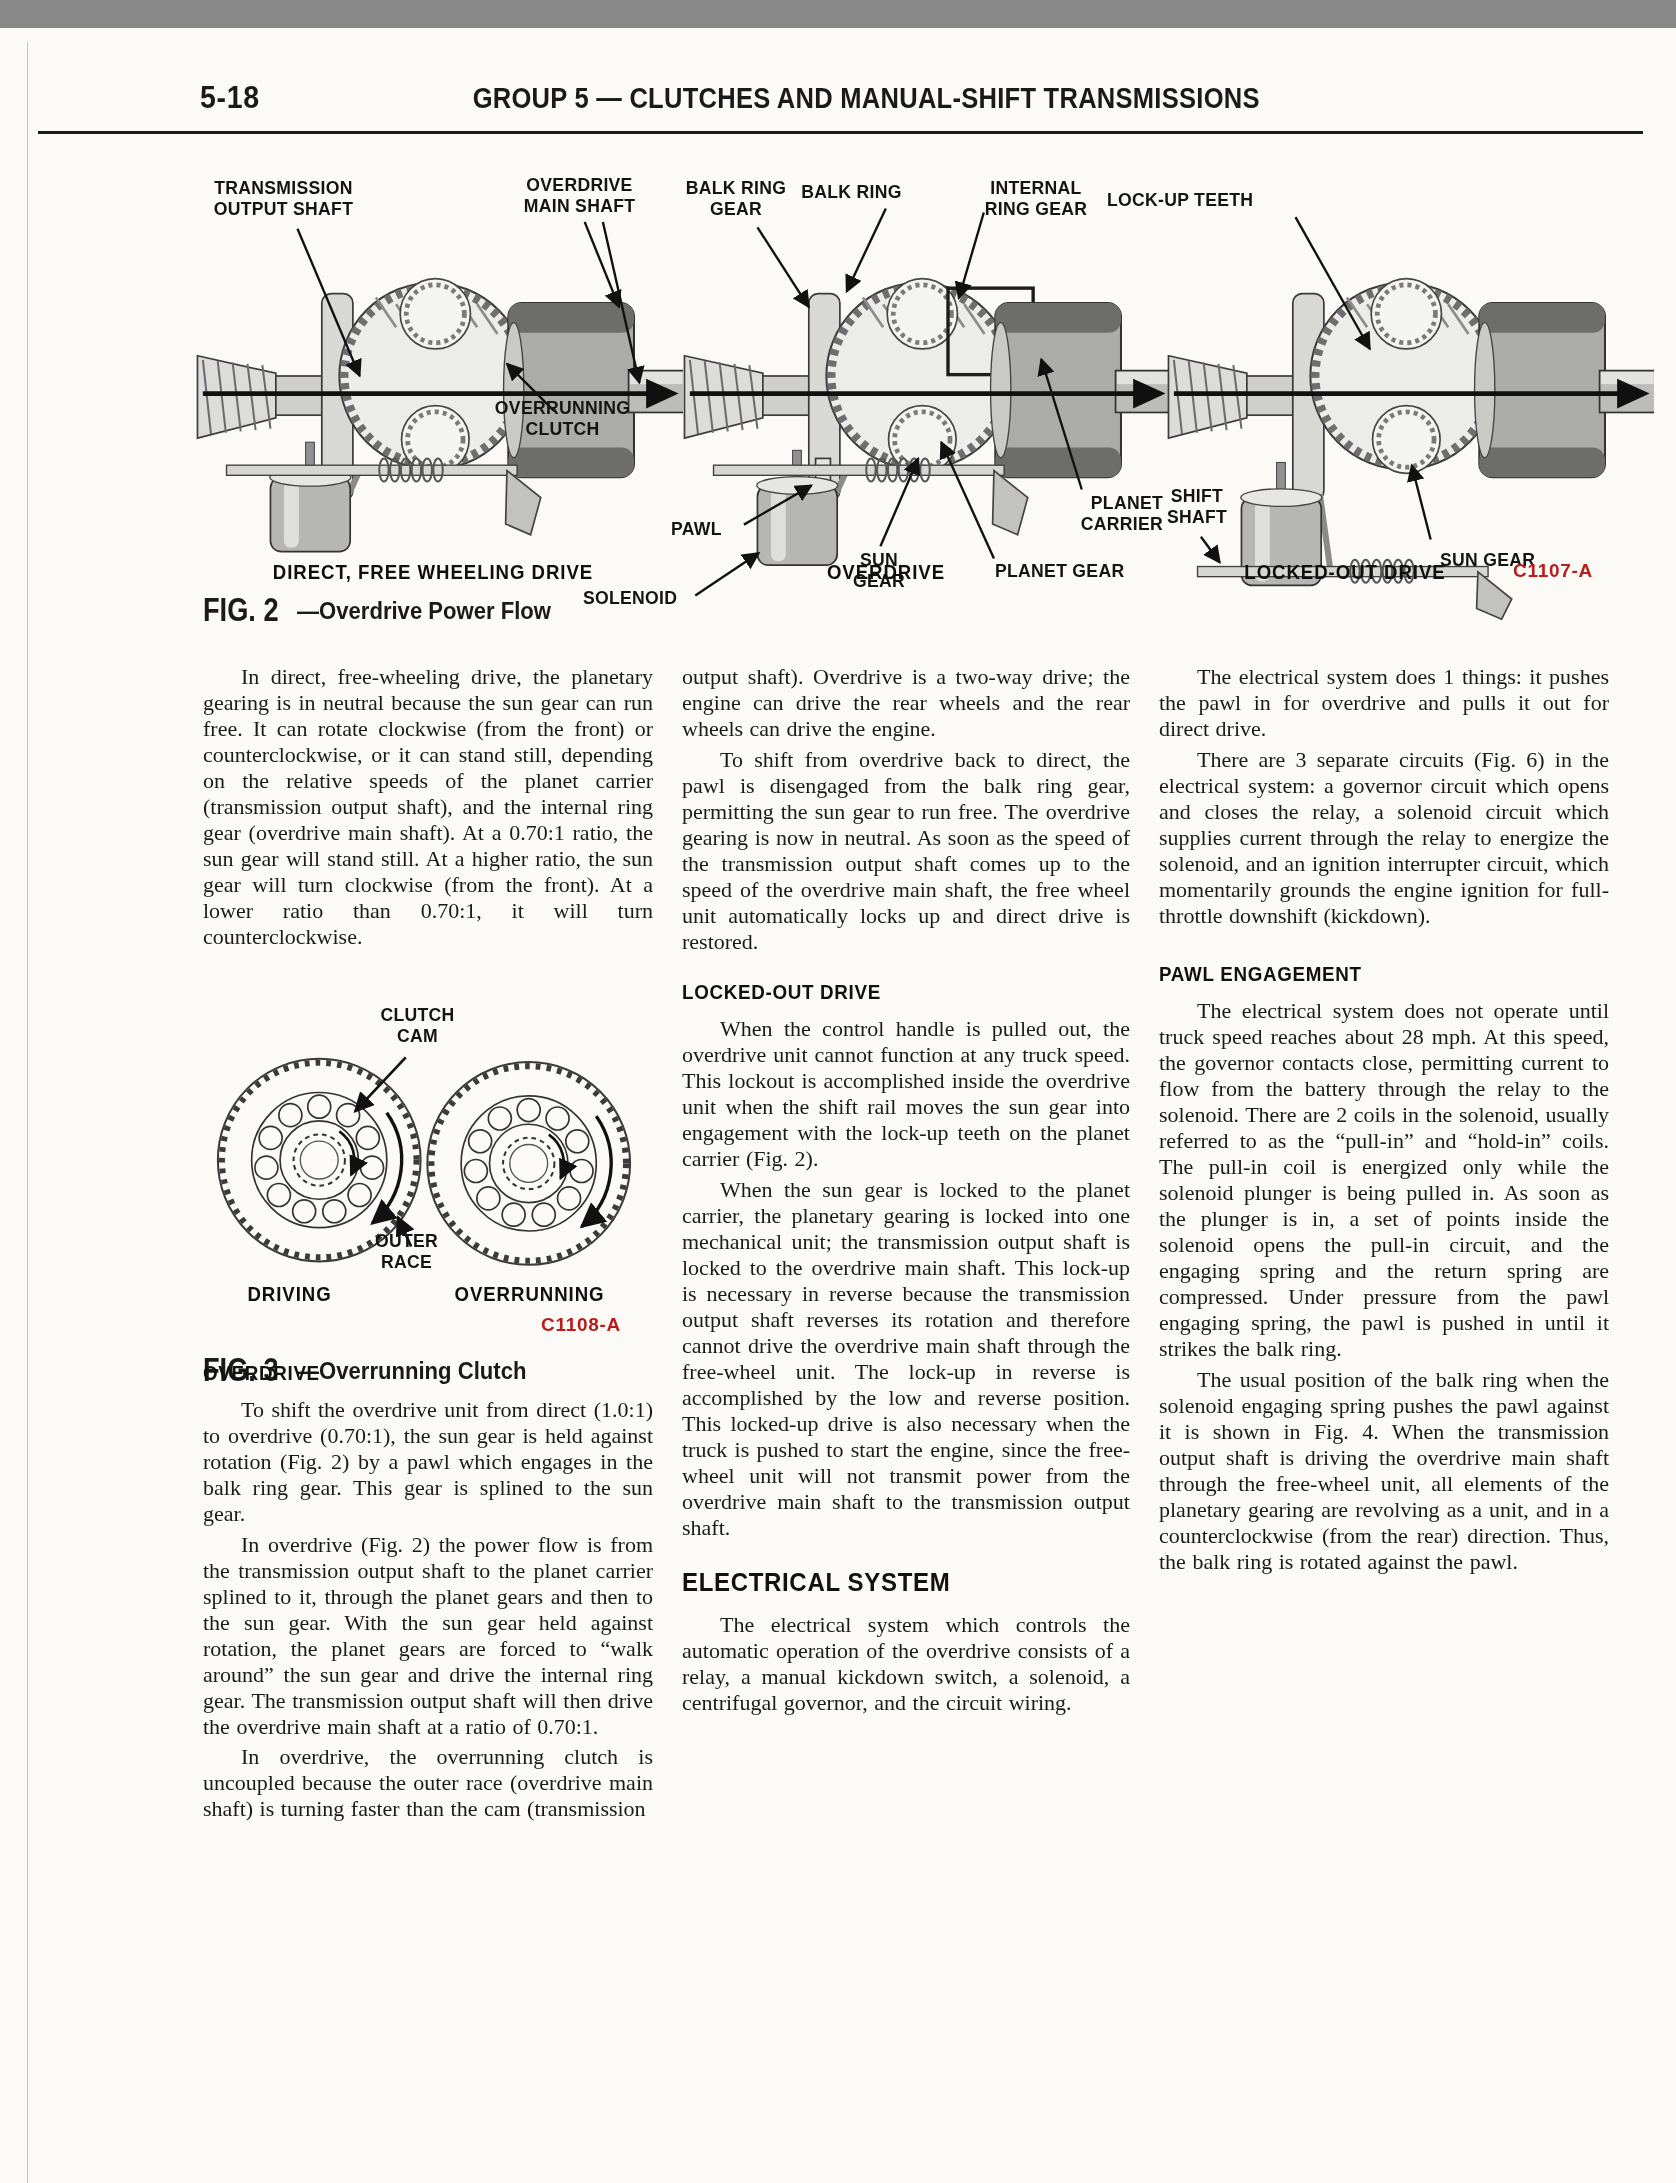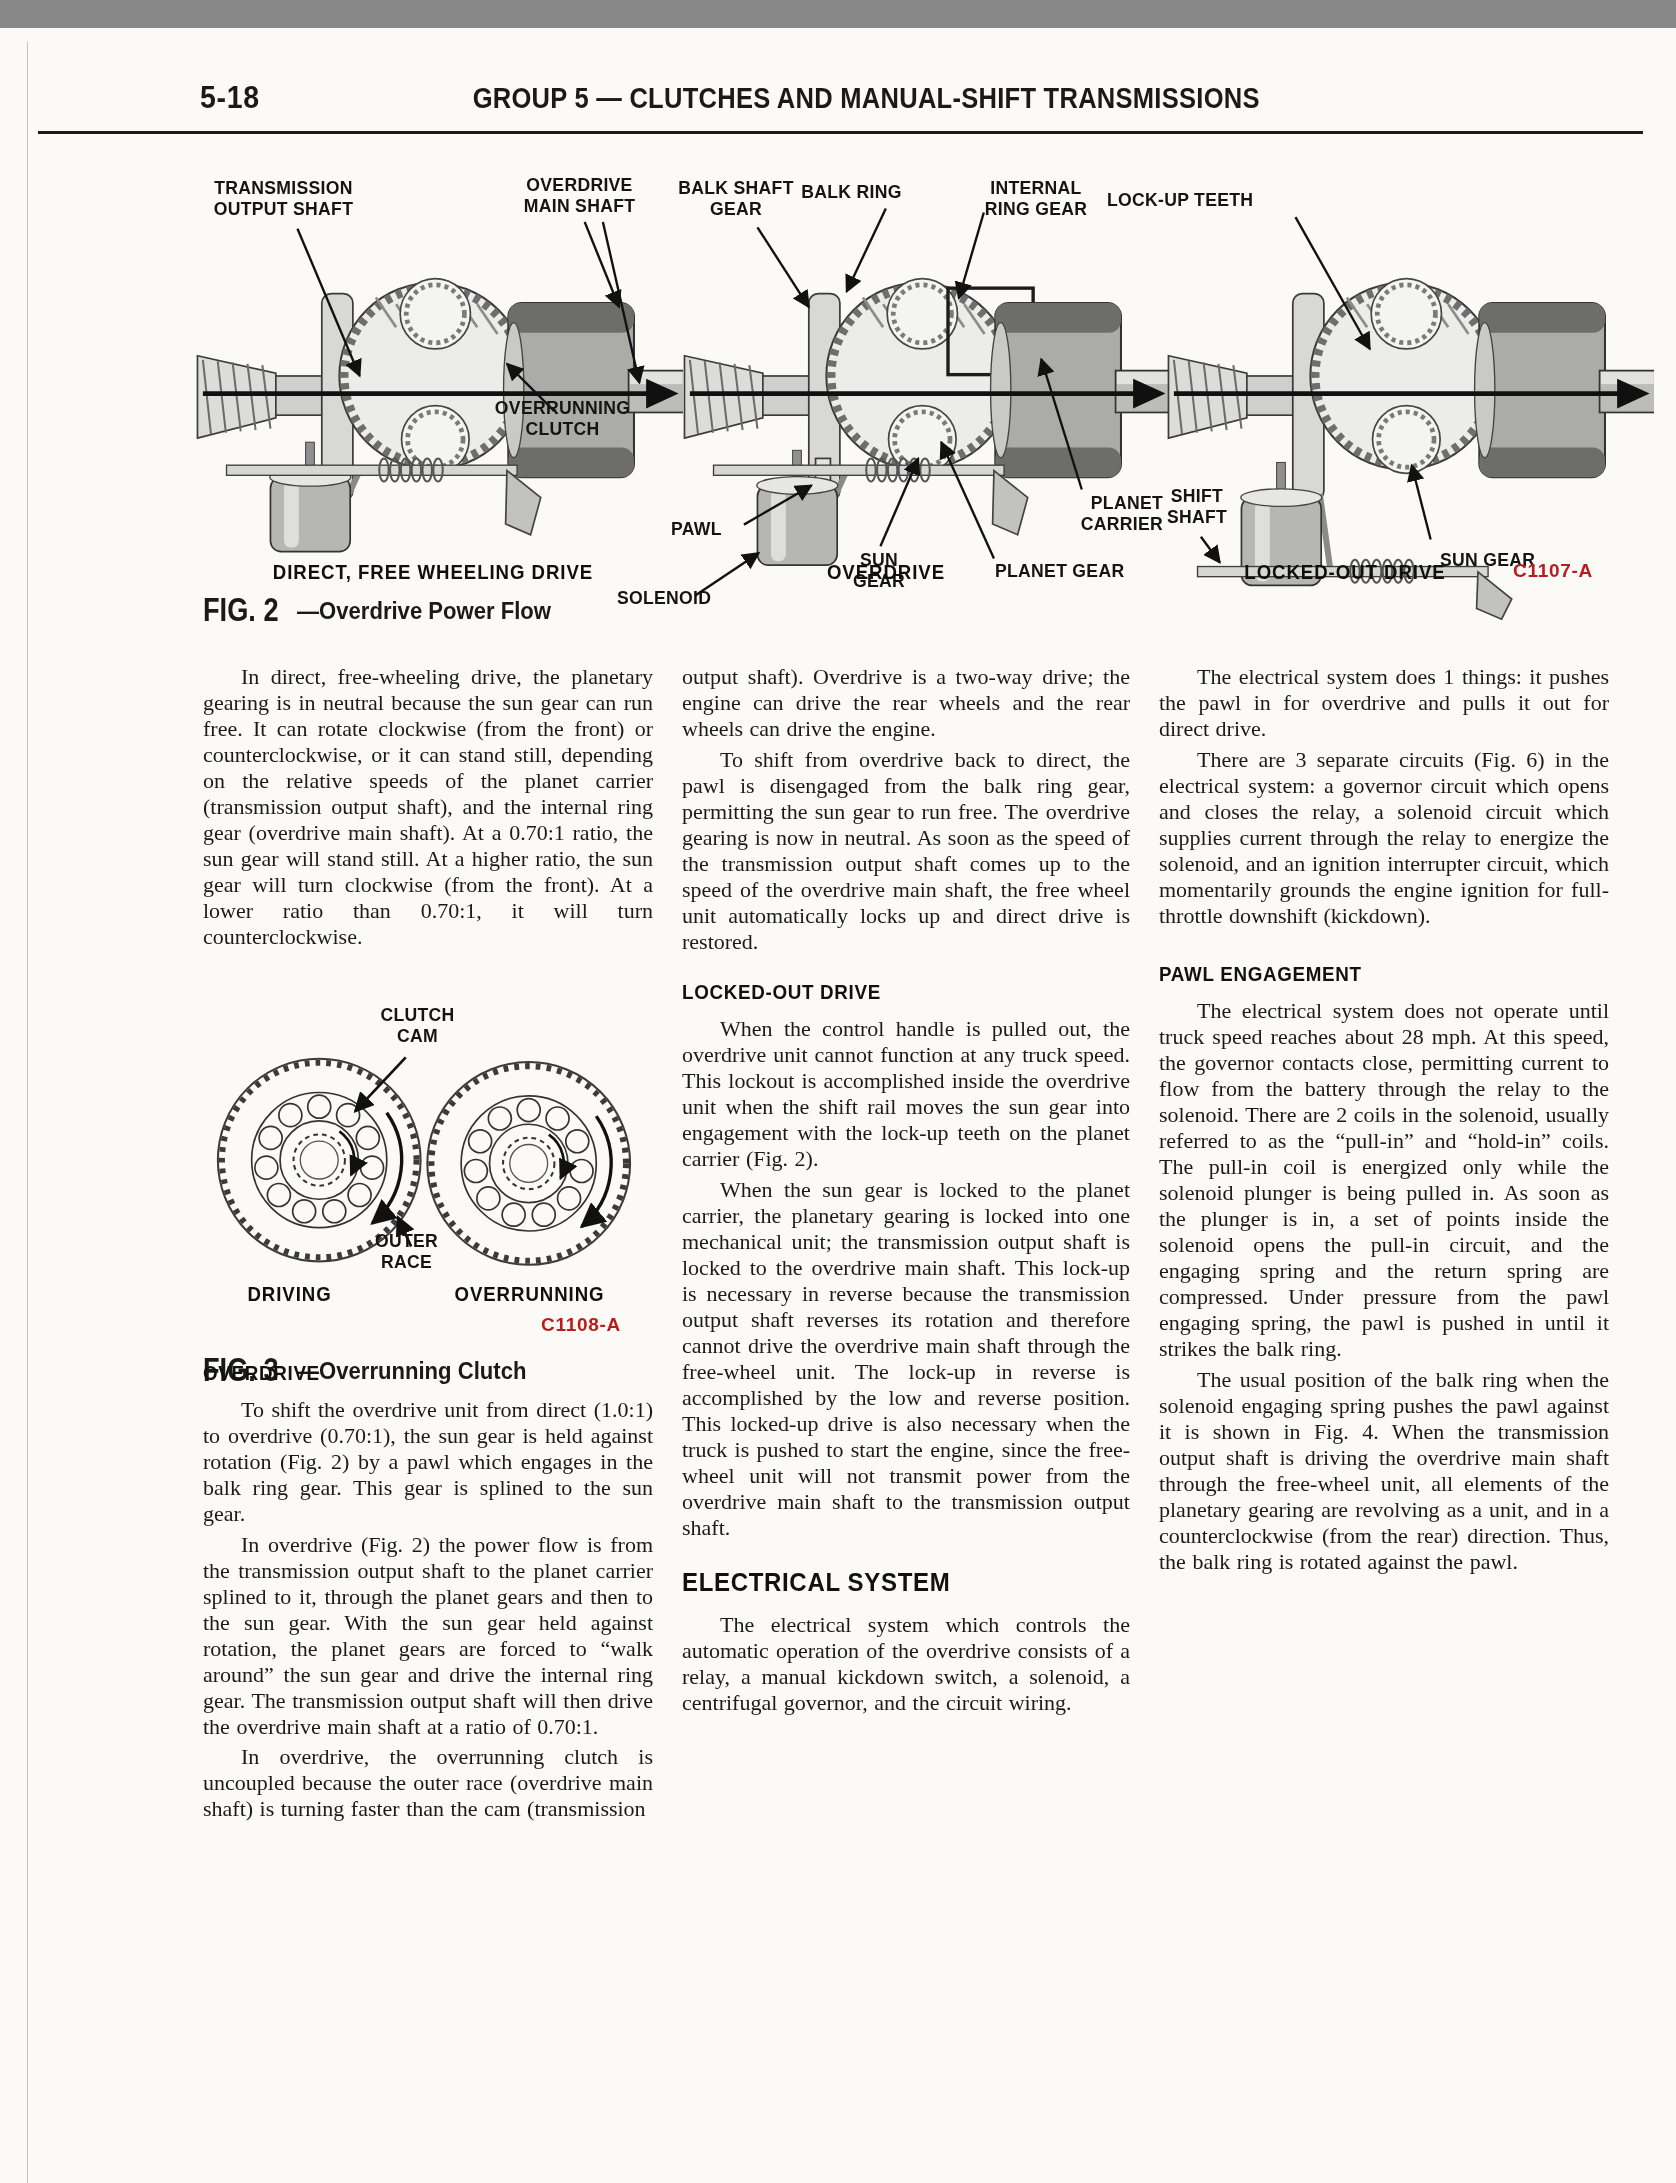--- a/index.html
+++ b/index.html
@@ -216,28 +216,28 @@
   <path d="M470,620 L520,660 L505,690 L468,674 Z" fill="#c2c2bf" stroke="#444" stroke-width="2.5"></path>
   <line x1="200" y1="95" x2="310" y2="290" stroke="#111" stroke-width="3.5" marker-end="url(#ahc)"></line>
         <line x1="60" y1="568" x2="88" y2="606" stroke="#111" stroke-width="3.5" marker-end="url(#ahc)"></line>
         <line x1="400" y1="572" x2="372" y2="462" stroke="#111" stroke-width="3.5" marker-end="url(#ahc)"></line>
       </svg>
 
     <div class="fig-label" style="left:199px;top:25px;width:169px">TRANSMISSION OUTPUT SHAFT</div>
     <div class="fig-label" style="left:507px;top:22px;width:145px">OVERDRIVE MAIN SHAFT</div>
     <div class="fig-label" style="left:473px;top:245px;width:179px">OVERRUNNING CLUTCH</div>
 
-    <div class="fig-label" style="left:677px;top:25px;width:118px">BALK SHAFT GEAR</div>
+    <div class="fig-label" style="left:677px;top:25px;width:118px">BALK RING GEAR</div>
     <div class="fig-label" style="left:794px;top:29px;width:115px">BALK RING</div>
     <div class="fig-label" style="left:980px;top:25px;width:112px">INTERNAL RING GEAR</div>
     <div class="fig-label la" style="left:671px;top:366px;width:81px">PAWL</div>
     <div class="fig-label ra" style="left:1055px;top:340px;width:108px">PLANET CARRIER</div>
     <div class="fig-label la" style="left:995px;top:408px;width:162px">PLANET GEAR</div>
     <div class="fig-label" style="left:842px;top:397px;width:74px">SUN GEAR</div>
-    <div class="fig-label la" style="left:617px;top:435px;width:115px">SOLENOID</div>
+    <div class="fig-label la" style="left:583px;top:435px;width:115px">SOLENOID</div>
 
     <div class="fig-label la" style="left:1107px;top:37px;width:196px">LOCK-UP TEETH</div>
     <div class="fig-label" style="left:1158px;top:333px;width:78px">SHIFT SHAFT</div>
     <div class="fig-label la" style="left:1440px;top:397px;width:128px">SUN GEAR</div>
 
     <div class="fig-cap" style="left:230px;top:408px;width:406px">DIRECT, FREE WHEELING DRIVE</div>
     <div class="fig-cap" style="left:778px;top:408px;width:216px">OVERDRIVE</div>
     <div class="fig-cap" style="left:1237px;top:408px;width:216px">LOCKED-OUT DRIVE</div>
     <div class="fig-code" style="left:1513px;top:407px">C1107-A</div>
 

